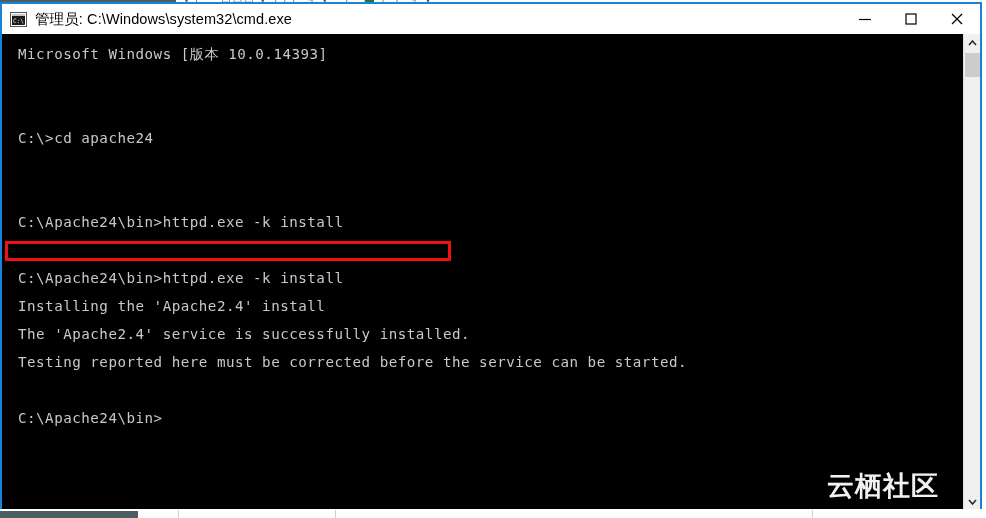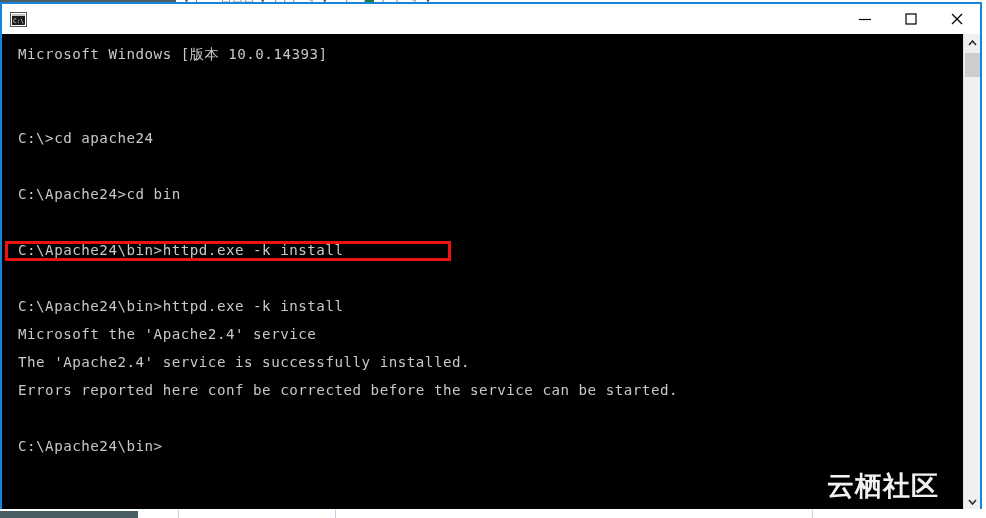--- a/index.html
+++ b/index.html
@@ -257,20 +257,21 @@
     <div class="bg-glyphs">▾  ⌐  ╶  ▭▭▭  ▾  ┌┬┐┴┤  ▾  ┴┬┴┬┴┬ ┬┴┤  ▾</div>
   </div>
 
   <div class="window">
 
     <div class="titlebar">
       <div class="title-icon">
         <div class="ti-bar"></div>
         <div class="ti-inner">C:\_</div>
       </div>
+      <div class="title-text">管理员: C:\Windows\system32\cmd.exe</div>
 
       <div class="win-controls">
         <button class="win-btn">
           <span>
             <svg width="14" height="14" viewBox="0 0 14 14">
               <line x1="1" y1="7.5" x2="13" y2="7.5" stroke="#000" stroke-width="1.2"></line>
             </svg>
           </span>
         </button>
         <button class="win-btn">
@@ -291,28 +292,27 @@
       </div>
     </div>
 
     <div class="console-wrap">
       <div class="console" id="console-output">
           <div class="console-line">Microsoft Windows [版本 10.0.14393]</div>
           <div class="console-line blank"> </div>
           <div class="console-line blank"> </div>
           <div class="console-line">C:\&gt;cd apache24</div>
           <div class="console-line blank"> </div>
-          <div class="console-line">C:\Apache24&gt;cd bin</div>
           <div class="console-line blank"> </div>
           <div class="console-line">C:\Apache24\bin&gt;httpd.exe -k install</div>
           <div class="console-line blank"> </div>
           <div class="console-line">C:\Apache24\bin&gt;httpd.exe -k install</div>
-          <div class="console-line">Microsoft the 'Apache2.4' service</div>
+          <div class="console-line">Installing the 'Apache2.4' install</div>
           <div class="console-line">The 'Apache2.4' service is successfully installed.</div>
-          <div class="console-line">Errors reported here conf be corrected before the service can be started.</div>
+          <div class="console-line">Testing reported here must be corrected before the service can be started.</div>
           <div class="console-line blank"> </div>
           <div class="console-line">C:\Apache24\bin&gt;</div>
 
         <div class="red-box"></div>
         <div class="watermark">
           <span class="wm-cn">云栖社区</span>
         </div>
       </div>
 
       <div class="vscroll">

